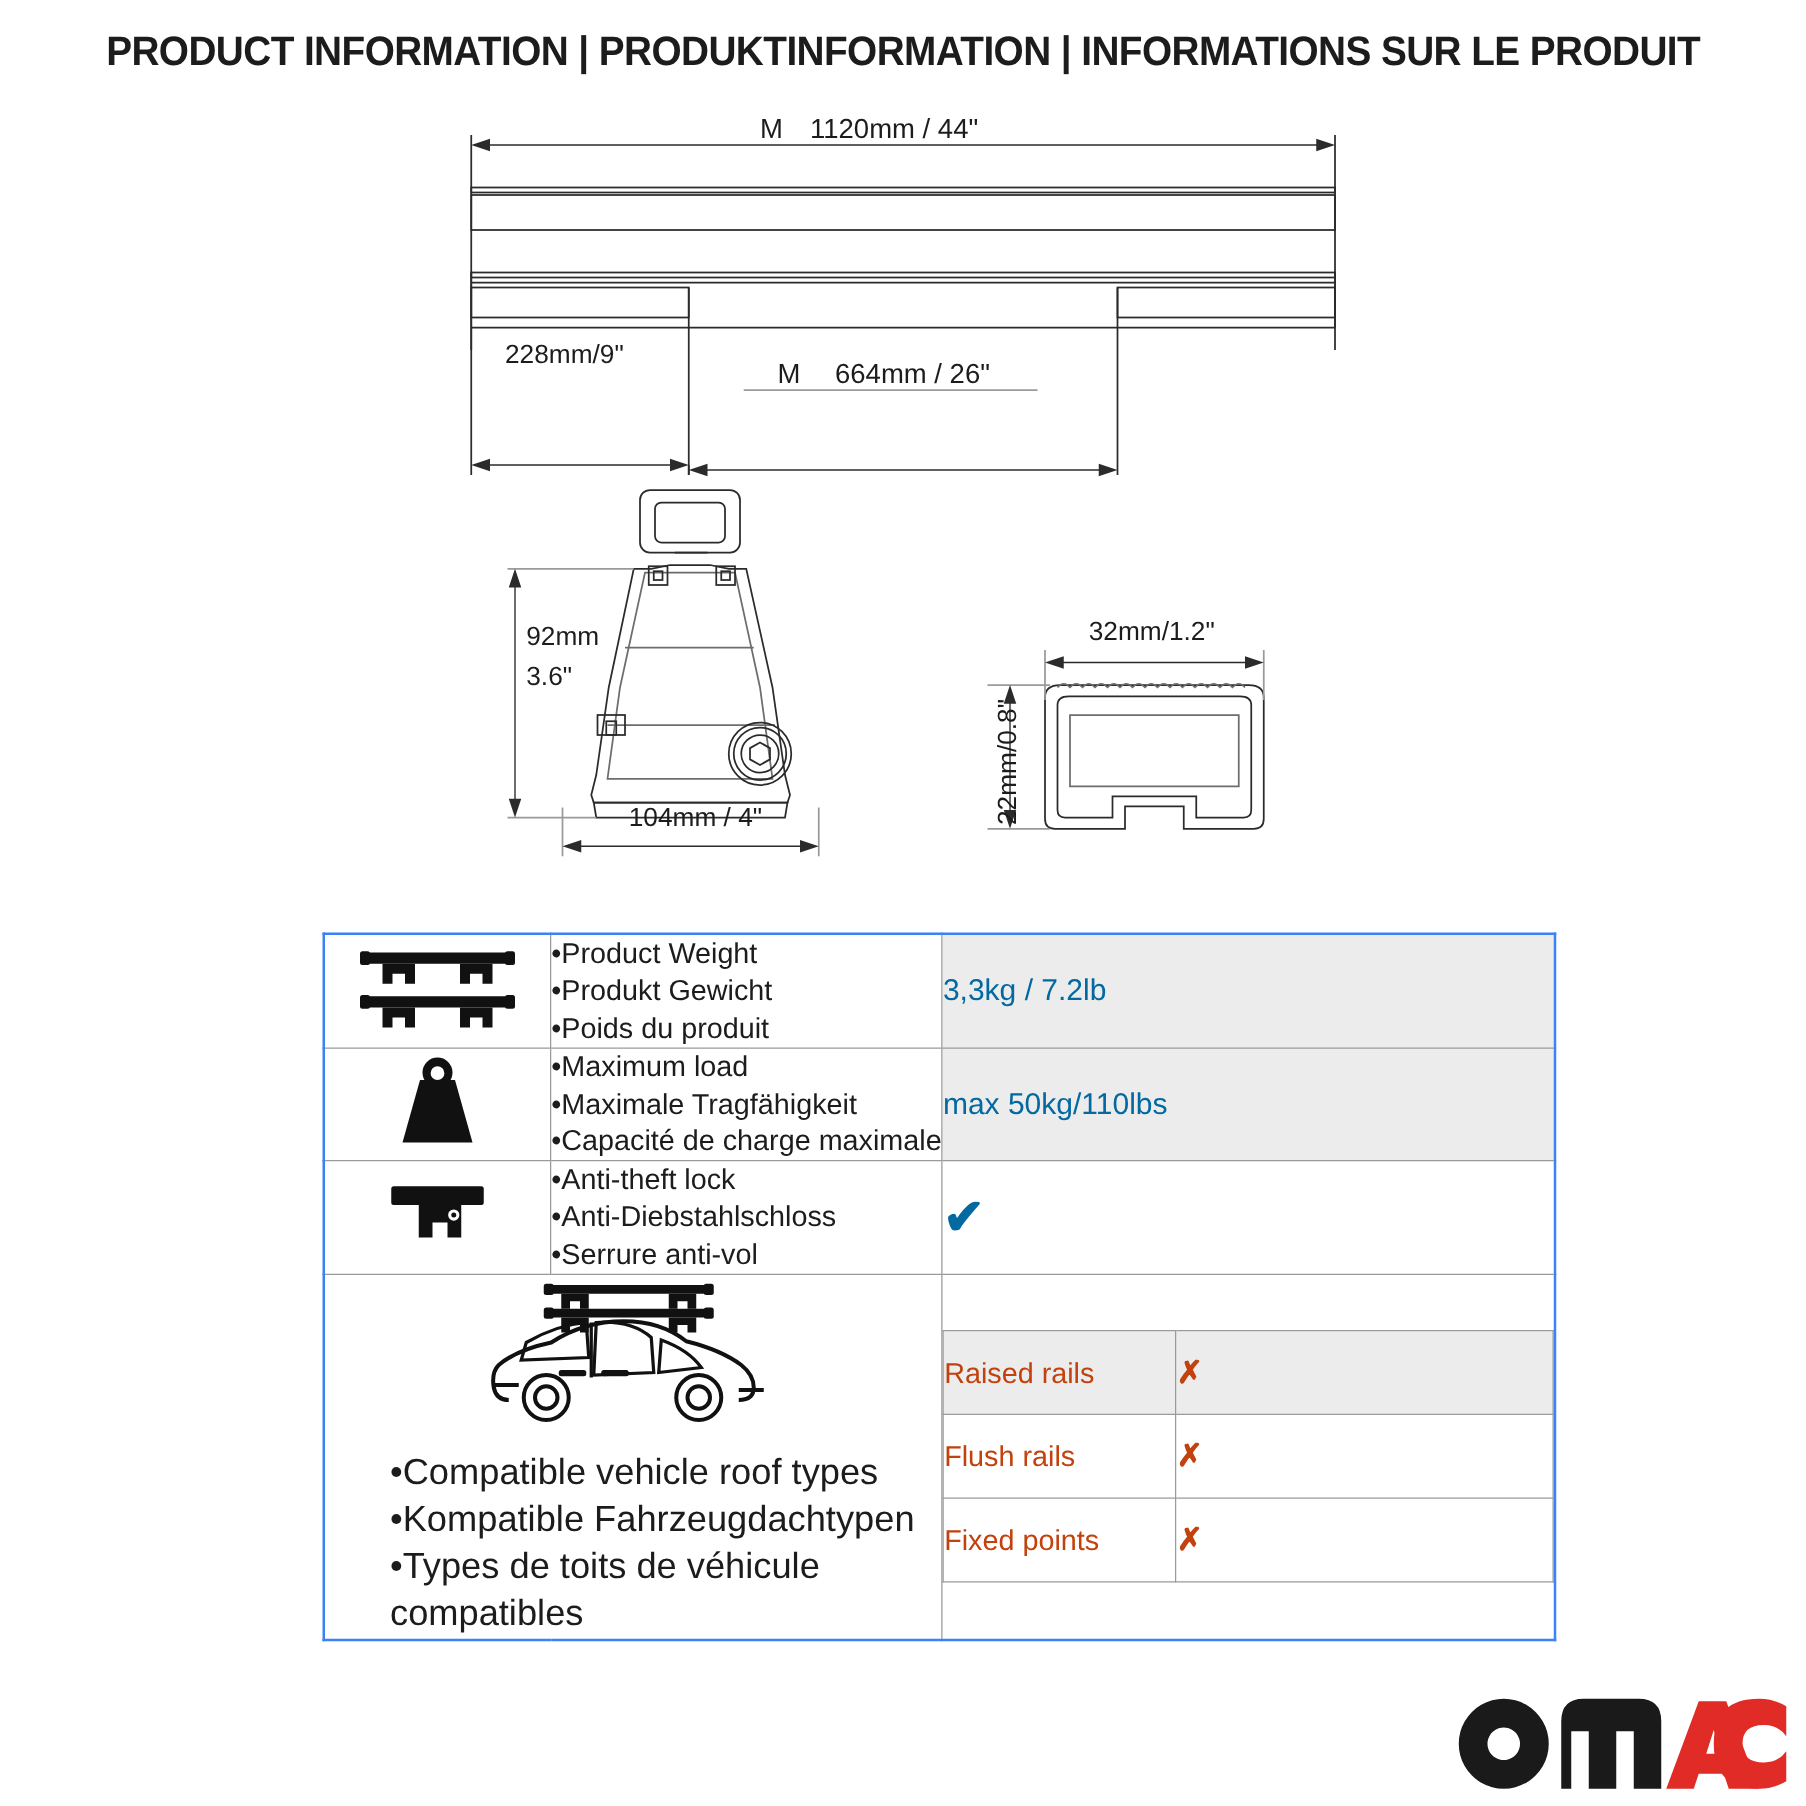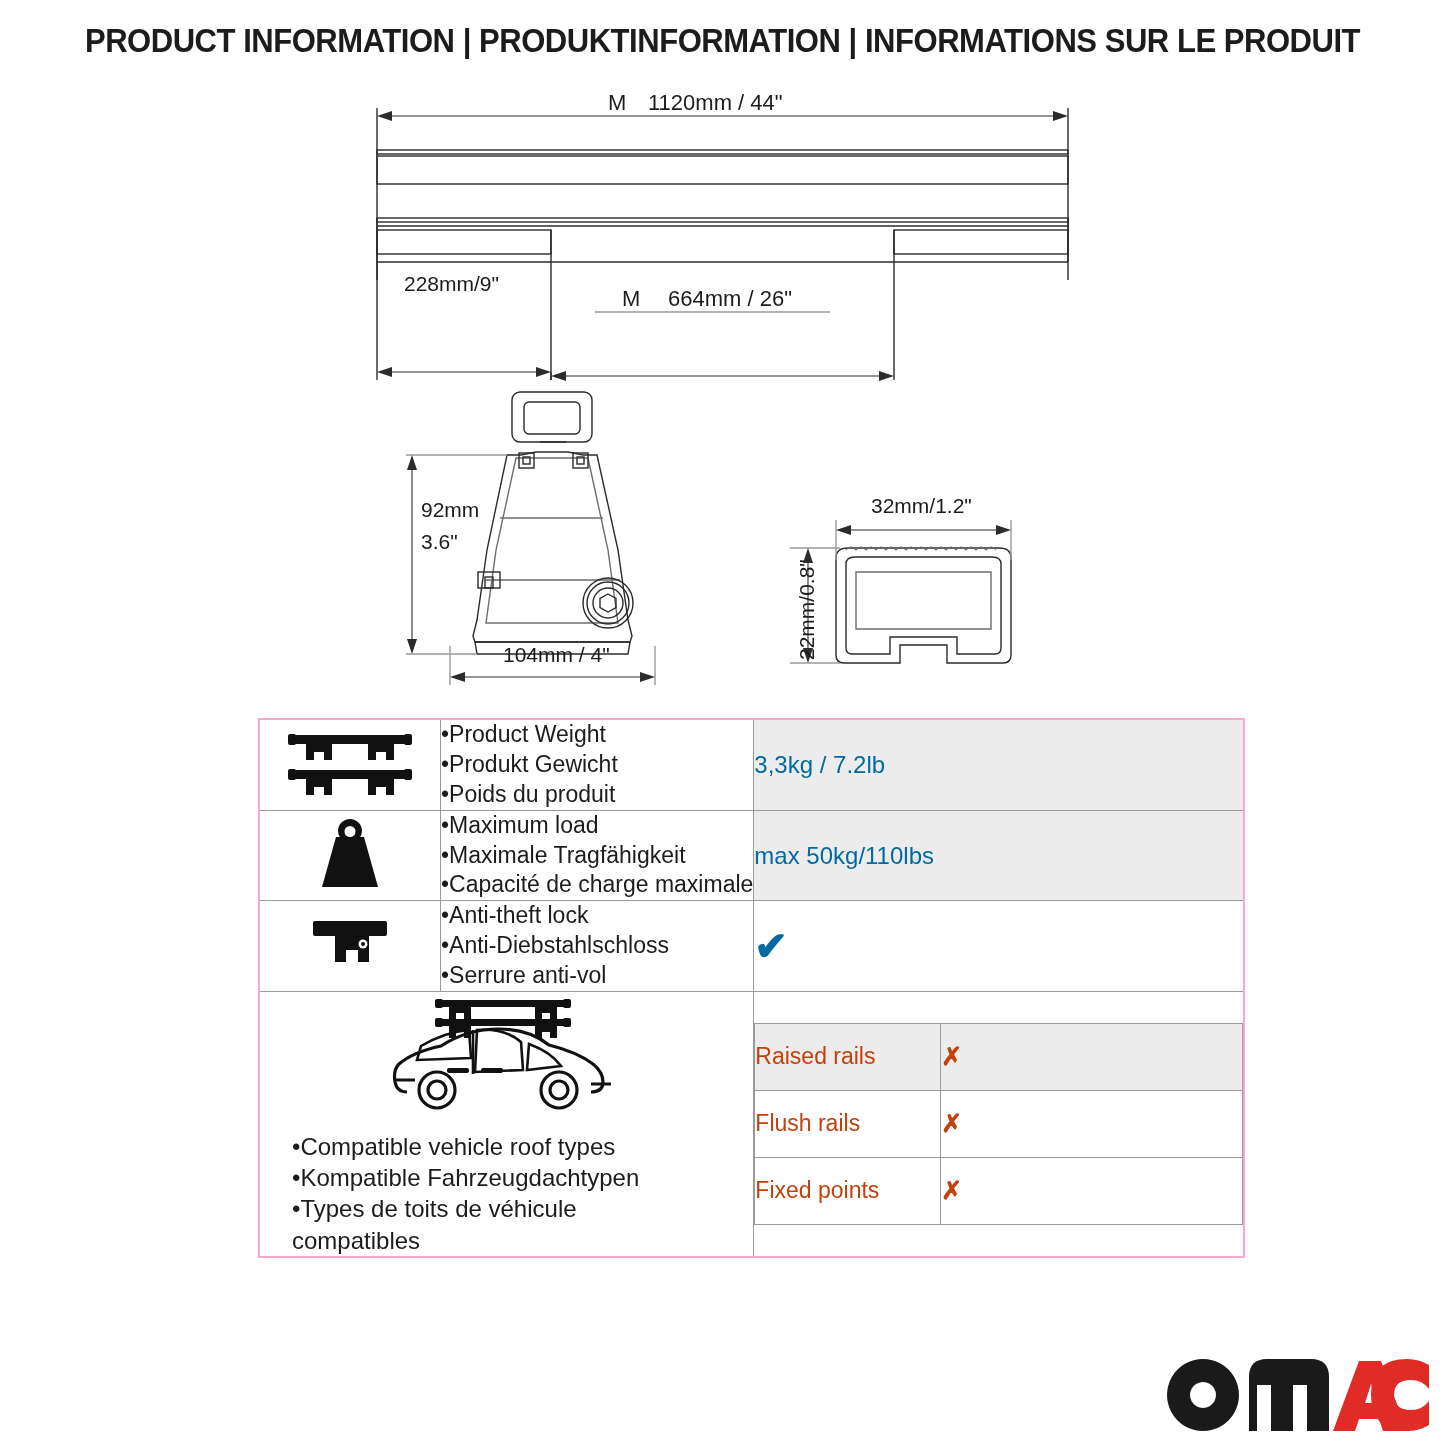--- a/index.html
+++ b/index.html
@@ -60,23 +60,23 @@
     white-space: nowrap;
     transform-origin: 0 0;
     transform: rotate(-90deg);
     font-family: "Liberation Sans", sans-serif;
   }
 
   
   #spec-table {
     position: absolute;
     left: 258px;
-    top: 718px;
+    top: 746px;
     width: 987px;
-    border: 2px solid #f9a8d4;
+    border: 2px solid #3b82f6;
     border-collapse: collapse;
     background: #fff;
   }
   #spec-table td {
     border: 1px solid #9a9a9a;
     vertical-align: middle;
     padding: 0;
   }
   .cell-icon {
     width: 180px;
@@ -115,26 +115,26 @@
   .nested tr td:first-child { border-left: none; }
   .nested tr td:last-child  { border-right: none; }
   .nested tr:first-child td { border-top: none; }
   .nested tr:last-child td  { border-bottom: none; }
 
   .roof-left {
     text-align: center;
     padding: 10px 12px 14px 12px;
   }
   .roof-text {
-    font-size: 24px;
+    font-size: 29px;
     line-height: 1.30;
     color: #1c1c1c;
     text-align: left;
     margin-top: 10px;
-    padding-left: 32px;
+    padding-left: 52px;
   }
   .nopad { padding: 0 !important; }
 
   
   #logo {
     position: absolute;
     right: 14px;
     bottom: 10px;
     font-size: 0;
     line-height: 0;

